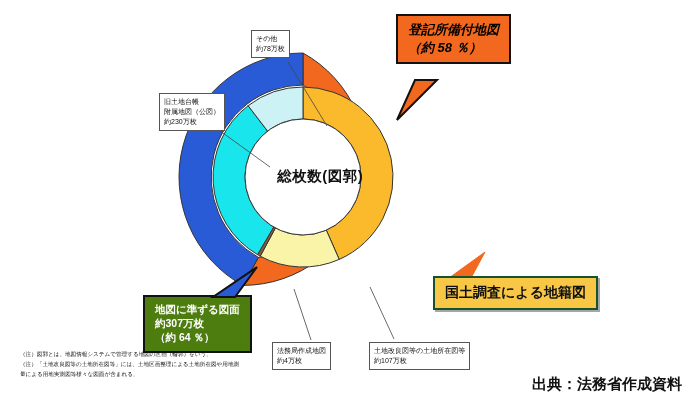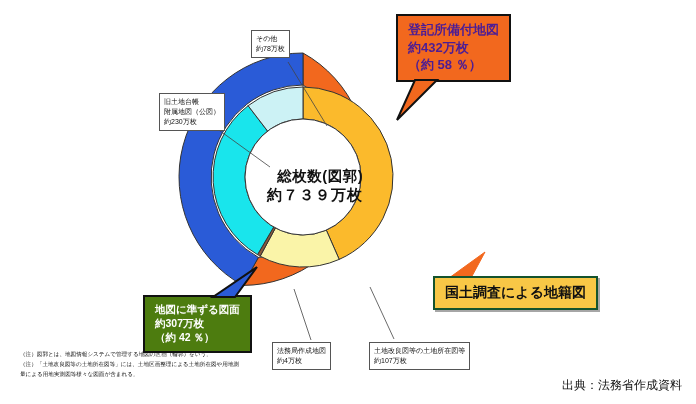--- a/index.html
+++ b/index.html
@@ -30,38 +30,38 @@
 
   .leader{position:absolute;background:transparent;}
   .leader svg{display:block;overflow:visible;}
 
   
   .callout{position:absolute;}
   .callout .body{
     position:relative;border:2px solid #111;padding:5px 10px 6px 10px;
     font-weight:bold;line-height:1.35;
   }
-  .callout.orange .body{background:#F2681E;color:#4c1d95;font-size:13px;}
+  .callout.orange .body{background:#F2681E;color:#000000;font-size:13px;font-style:italic;}
   .callout.blue .body{background:#4d7c0f;color:#ffffff;font-size:10.5px;}
   .callout.gold .body{
     background:#F8C746;color:#111;font-size:14px;text-align:center;
     border:2px solid #14532d;box-shadow:2px 2px 0 rgba(0,0,0,0.35);
   }
   .callout .tail{position:absolute;}
   .callout .tail svg{display:block;overflow:visible;}
 
   .footnotes{
     position:absolute;left:20px;top:350px;width:300px;
     font-size:5.6px;line-height:1.75;color:#111;
   }
   .footnotes div{white-space:nowrap;}
 
   .source{
     position:absolute;right:14px;bottom:10px;
-    font-size:12px;font-weight:normal;color:#111;margin-top:24px;
+    font-size:15px;font-weight:bold;color:#111;margin-top:24px;
   }
 </style>
 </head>
 <body>
 
 <div class="chart-wrap">
   <svg width="250" height="250" viewBox="0 0 250 250">
     <g transform="translate(125,125)">
 
       <path d="M 0 -124 A 124 124 0 0 1 -60.2 108.4 L -44.6 80.4 A 92 92 0 0 0 0 -92 Z" fill="#F2681E" stroke="#333333" stroke-width="1"></path>
@@ -78,21 +78,20 @@
 
       <path d="M -54.9 -71.3 A 90 90 0 0 1 0 -90 L 0 -58 A 58 58 0 0 0 -35.4 -45.9 Z" fill="#CCF2F5" stroke="#333333" stroke-width="1"></path>
 
       <circle cx="0" cy="0" r="58" fill="#ffffff" stroke="#333333" stroke-width="1"></circle>
     </g>
   </svg>
 </div>
 
 <div class="center-label">
   <div class="l1">総枚数(図郭)</div>
-  <div class="l2">約７３９万枚</div>
 </div>
 
 <div class="leader" style="left:0;top:0;width:696px;height:404px;">
   <svg width="696" height="404">
 
     <line x1="288" y1="62" x2="327" y2="126" stroke="#444" stroke-width="0.8"></line>
 
     <line x1="216" y1="128" x2="270" y2="167" stroke="#444" stroke-width="0.8"></line>
 
     <line x1="311" y1="340" x2="294" y2="289" stroke="#444" stroke-width="0.8"></line>
@@ -118,35 +117,34 @@
 </div>
 
 <div class="note-box" style="left:369px;top:342px;">
   <div>土地改良図等の土地所在図等</div>
   <div>約107万枚</div>
 </div>
 
 <div class="callout orange" style="left:396px;top:14px;">
   <div class="body">
     <div>登記所備付地図</div>
-    <div>約432万枚</div>
     <div>（約 58 ％）</div>
   </div>
   <div class="tail" style="left:-5px;top:64px;">
     <svg width="70" height="45">
       <polygon points="24,2 46,2 6,42" fill="#F2681E" stroke="#111" stroke-width="2"></polygon>
     </svg>
   </div>
 </div>
 
 <div class="callout blue" style="left:143px;top:295px;">
   <div class="body">
     <div>地図に準ずる図面</div>
     <div>約307万枚</div>
-    <div>（約 42 ％）</div>
+    <div>（約 64 ％）</div>
   </div>
   <div class="tail" style="left:56px;top:-30px;">
     <svg width="70" height="36">
       <polygon points="58,2 36,32 14,32" fill="#2A5BD7" stroke="#111" stroke-width="2"></polygon>
     </svg>
   </div>
 </div>
 
 <div class="callout gold" style="left:433px;top:276px;">
   <div class="tail" style="left:8px;top:-26px;">

